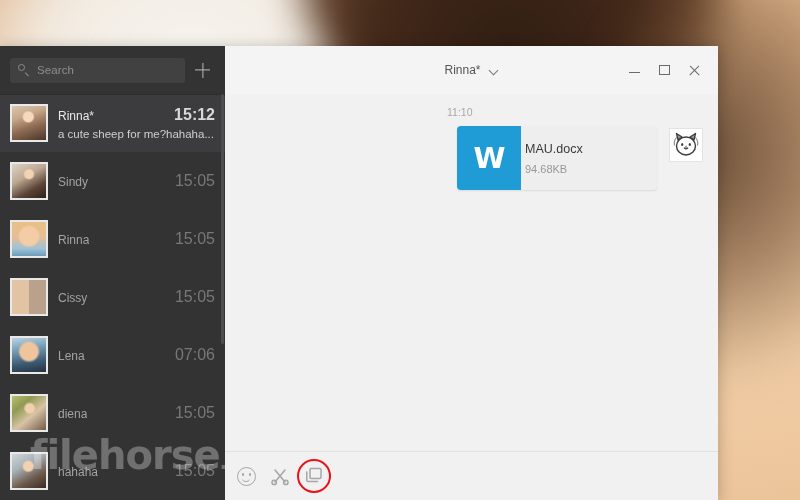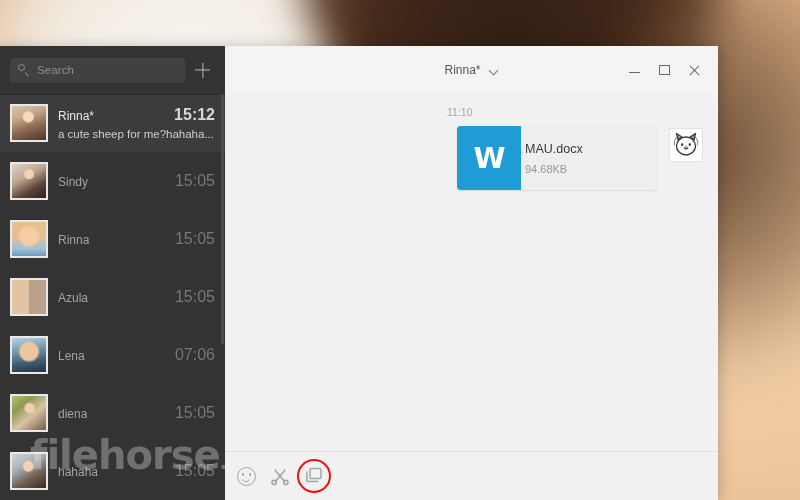--- a/index.html
+++ b/index.html
@@ -523,21 +523,21 @@
                 <div class="chat-time">15:05</div>
               </div>
             </div>
           </div>
           <div class="chat-item">
             <div class="avatar">
               <div class="ph" style="background: linear-gradient(90deg, rgb(226, 196, 164) 0px, rgb(226, 196, 164) 50%, rgb(185, 161, 140) 50%, rgb(185, 161, 140) 100%), linear-gradient(0deg, rgb(217, 184, 148) 0px, rgb(217, 184, 148) 50%, rgb(205, 180, 154) 50%, rgb(205, 180, 154) 100%);"></div>
             </div>
             <div class="chat-meta">
               <div class="chat-line1">
-                <div class="chat-name">Azula</div>
+                <div class="chat-name">Cissy</div>
                 <div class="chat-time">15:05</div>
               </div>
             </div>
           </div>
           <div class="chat-item">
             <div class="avatar">
               <div class="ph" style="background: radial-gradient(circle at 50% 40%, rgb(240, 196, 156) 0px, rgb(240, 196, 156) 32%, rgba(240, 196, 156, 0) 42%), linear-gradient(170deg, rgb(188, 211, 224) 0%, rgb(127, 167, 192) 28%, rgb(61, 90, 114) 70%, rgb(36, 50, 63) 100%);"></div>
             </div>
             <div class="chat-meta">
               <div class="chat-line1">

